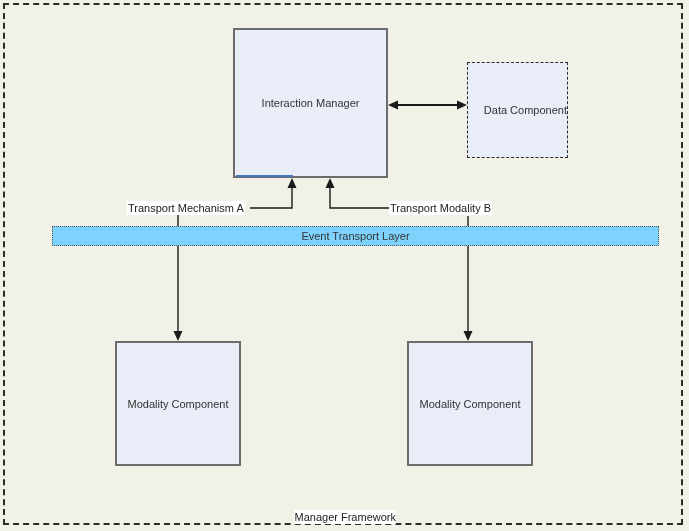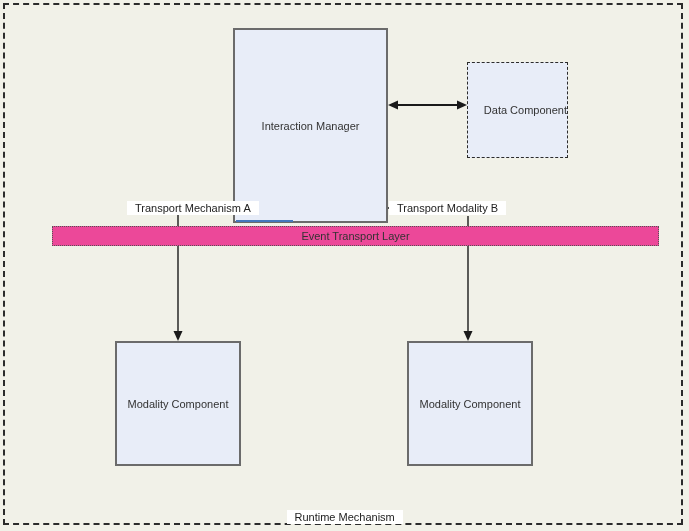--- a/index.html
+++ b/index.html
@@ -36,49 +36,49 @@
     align-items: center;
     justify-content: center;
     font-size: 11px;
     color: #333333;
     text-align: center;
   }
   .box.dashed {
     border: 1.5px dashed #2b2b2b;
     justify-content: flex-end;
   }
-  .im-box   { left: 233px; top: 28px;  width: 155px; height: 195px; }
+  .im-box   { left: 233px; top: 28px;  width: 155px; height: 150px; }
   .dc-box   { left: 467px; top: 62px;  width: 101px; height: 96px;  }
   .mc-left  { left: 115px; top: 341px; width: 126px; height: 125px; }
   .mc-right { left: 407px; top: 341px; width: 126px; height: 125px; }
   .im-accent {
     position: absolute;
     left: 1px; bottom: -1px;
     width: 57px; height: 2px;
     background: #4577bc;
   }
   .etl-band {
     position: absolute;
     left: 52px; top: 226px;
     width: 607px; height: 20px;
-    background: #ec4899;
+    background: #7dd3fc;
     border: 1.5px dotted #555555;
     box-sizing: border-box;
     display: flex;
     align-items: center;
     justify-content: center;
     font-size: 11px;
     color: #333333;
   }
   .float-label {
     position: absolute;
     font-size: 11px;
     color: #222222;
     background: #ffffff;
-    padding: 0 8px;
+    padding: 0 1px;
     white-space: nowrap;
     line-height: 14px;
   }
   .label-a { left: 127px; top: 201px; }
   .label-b { left: 389px; top: 201px; }
   .label-runtime {
     left: 0; right: 0;
     top: 510px;
     margin: 0 auto;
     width: 100px;
@@ -148,15 +148,15 @@
   </div>
 
   <div class="box mc-right">
     <span>Modality Component</span>
   </div>
 
   <div class="float-label label-a">Transport Mechanism A</div>
 
   <div class="float-label label-b">Transport Modality B</div>
 
-  <div class="float-label label-runtime">Runtime Mechanism</div>
+  <div class="float-label label-runtime">Manager Framework</div>
 
 </div>
 
 </body></html>

